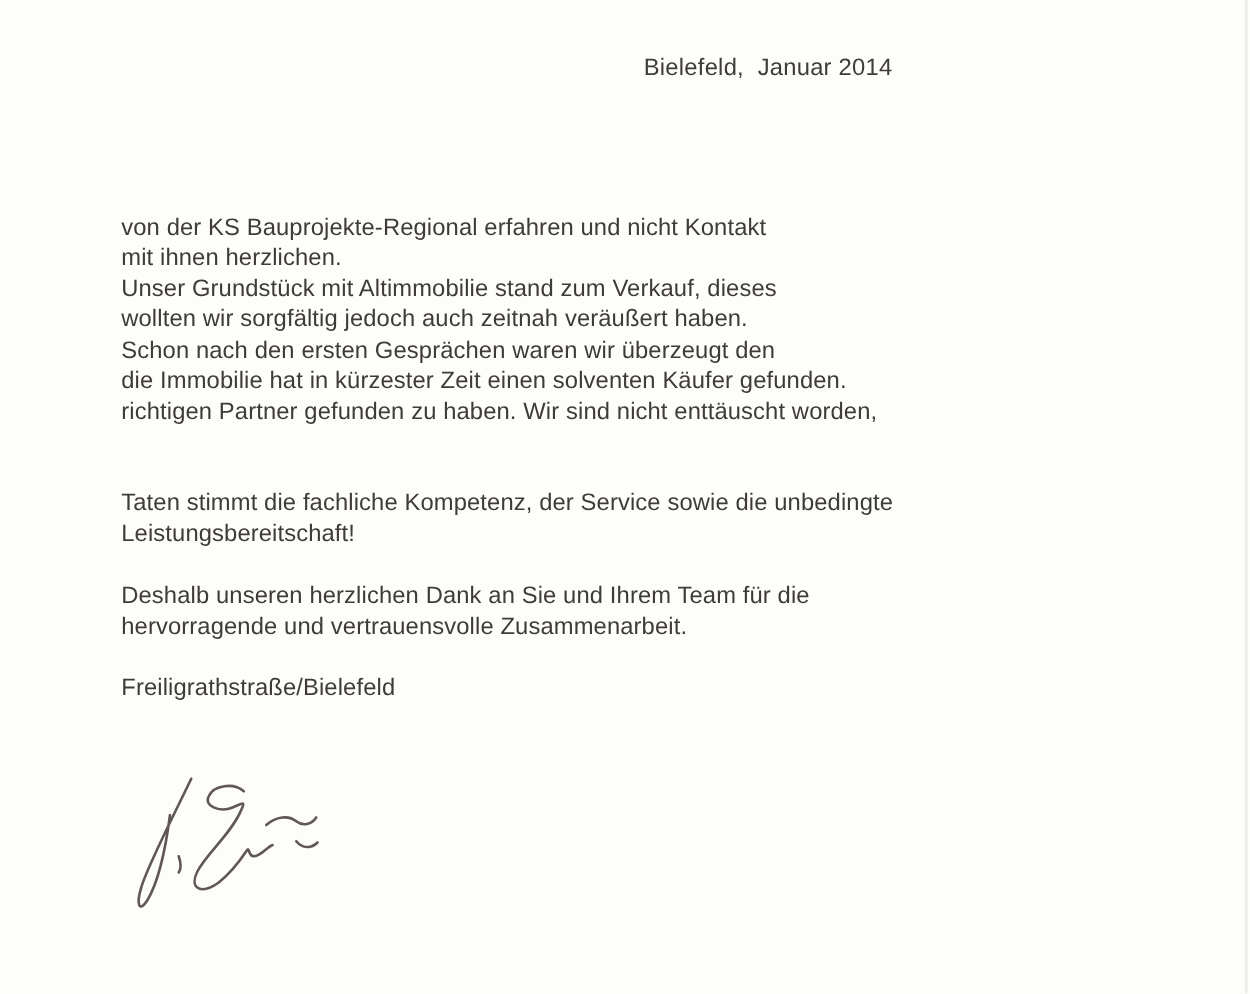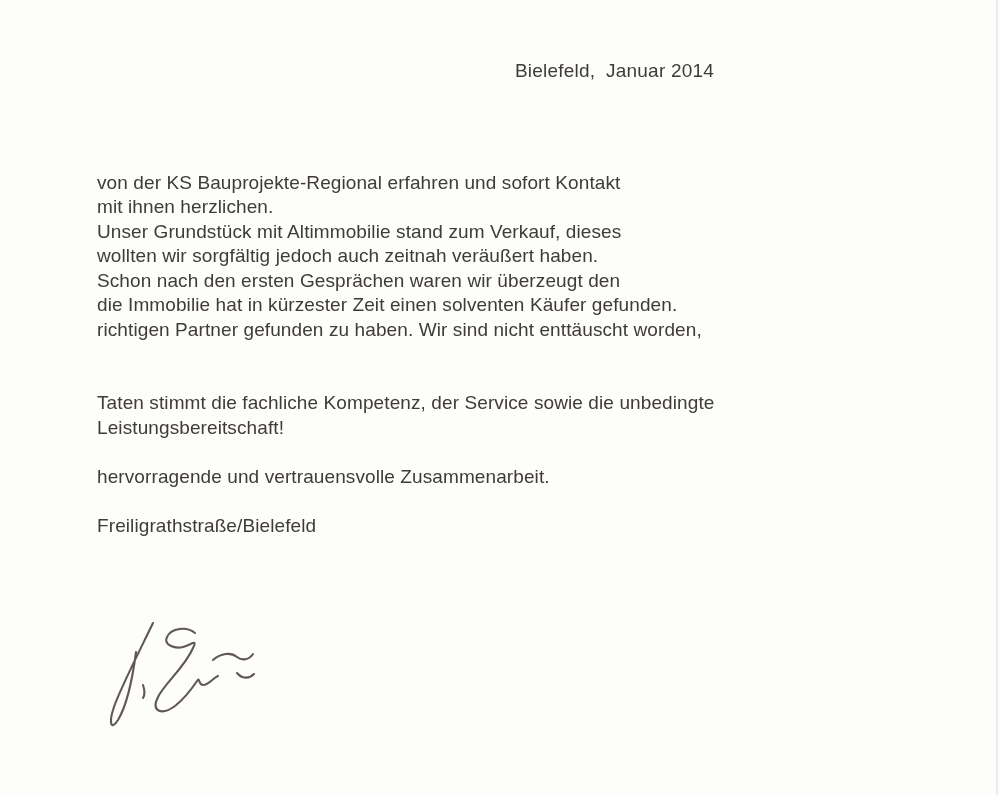--- a/index.html
+++ b/index.html
@@ -21,21 +21,21 @@
     position: absolute;
     right: 2px;
     top: 0;
     width: 2px;
     height: 100%;
     background: #edebe6;
   }
   .date-line {
     position: absolute;
     left: 515px;
-    top: 60px;
+    top: 44px;
     font-size: 19px;
     white-space: pre;
     letter-spacing: 0.2px;
     text-align: right;
   }
   .letter-body {
     position: absolute;
     left: 97px;
     top: 146px;
     width: 720px;
@@ -67,32 +67,33 @@
 <body>
 
 <div class="page">
 
   <div class="scan-edge"></div>
 
   <div class="date-line">Bielefeld,  Januar 2014</div>
 
   <div class="letter-body">
       <div class="line"></div>
-      <div class="line">von der KS Bauprojekte-Regional erfahren und sofort Kontakt</div>
+      <div class="line">von der KS Bauprojekte-Regional erfahren und nicht Kontakt</div>
       <div class="line">mit ihnen herzlichen.</div>
       <div class="line">Unser Grundstück mit Altimmobilie stand zum Verkauf, dieses</div>
       <div class="line">wollten wir sorgfältig jedoch auch zeitnah veräußert haben.</div>
       <div class="line">Schon nach den ersten Gesprächen waren wir überzeugt den</div>
       <div class="line">die Immobilie hat in kürzester Zeit einen solventen Käufer gefunden.</div>
       <div class="line">richtigen Partner gefunden zu haben. Wir sind nicht enttäuscht worden,</div>
       <div class="line"></div>
       <div class="line"></div>
       <div class="line">Taten stimmt die fachliche Kompetenz, der Service sowie die unbedingte</div>
       <div class="line">Leistungsbereitschaft!</div>
       <div class="line"></div>
+      <div class="line">Deshalb unseren herzlichen Dank an Sie und Ihrem Team für die</div>
       <div class="line">hervorragende und vertrauensvolle Zusammenarbeit.</div>
       <div class="line"></div>
       <div class="line">Freiligrathstraße/Bielefeld</div>
     </div>
 
   <svg class="signature-svg" viewBox="0 0 200 145" xmlns="http://www.w3.org/2000/svg">
 
     <path d="M 68 18 C 55 45, 32 90, 28 105 C 24 118, 26 126, 33 115 C 42 100, 48 70, 51 47"></path>
 
     <path d="M 58 80 C 60 86, 60 90, 58 93"></path>

